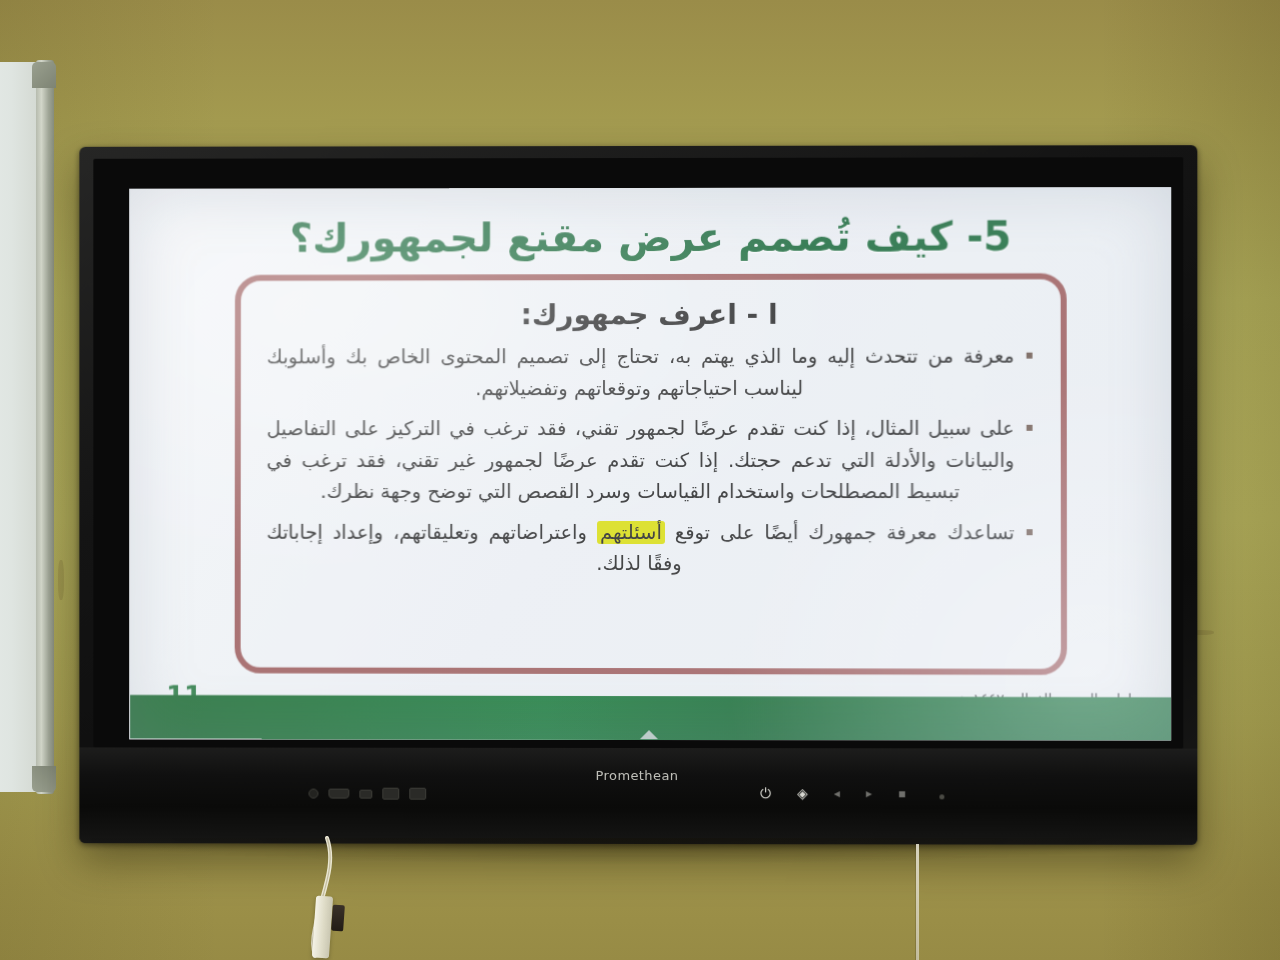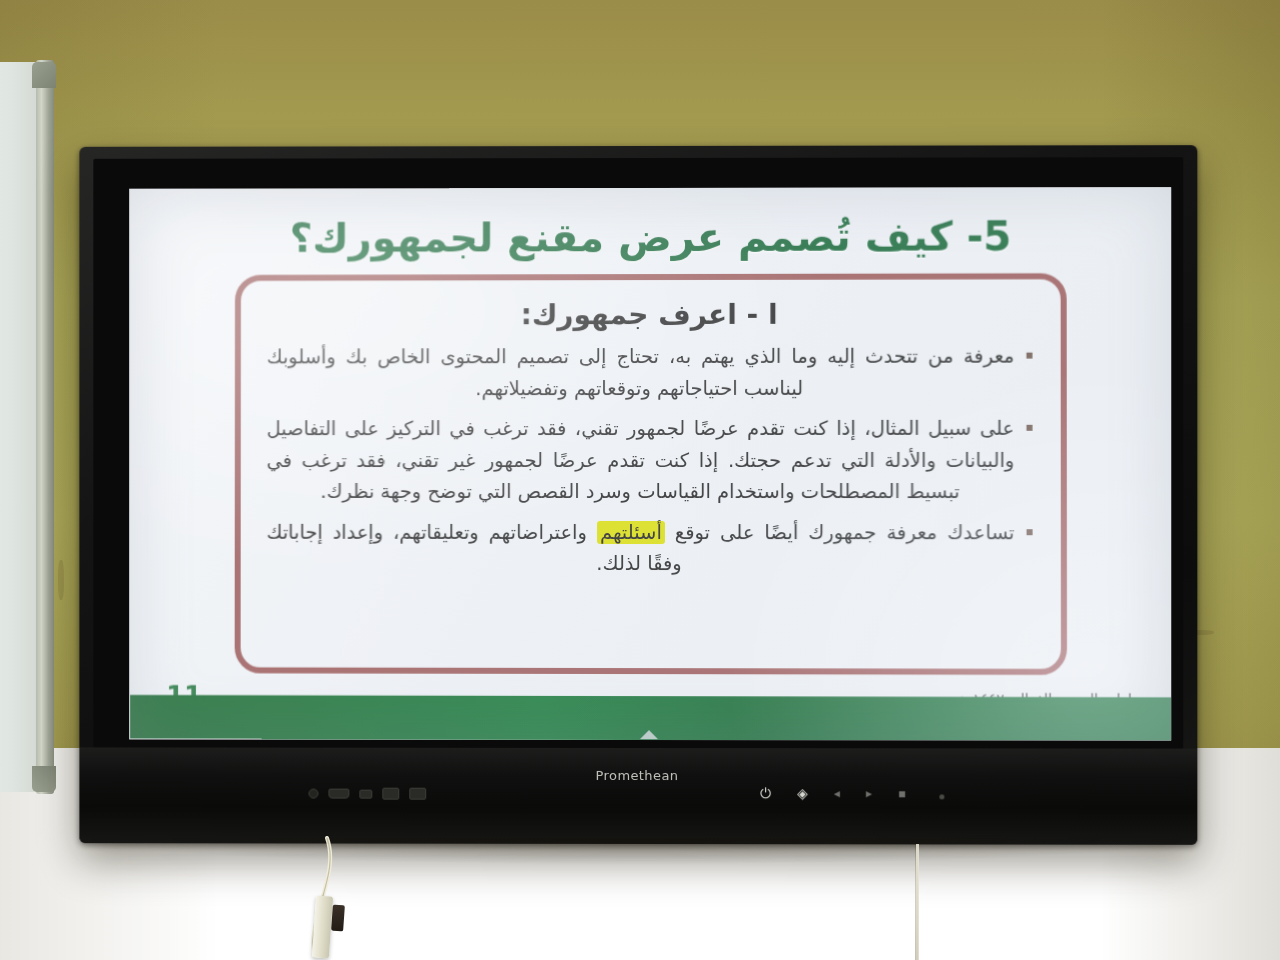--- a/index.html
+++ b/index.html
@@ -9,21 +9,21 @@
     width: 1280px;
     height: 960px;
     overflow: hidden;
     font-family: "DejaVu Sans", sans-serif;
   }
 
   
   #room {
     position: relative;
     width: 1280px;
-    height: 748px;
+    height: 960px;
     background:
       linear-gradient(180deg,
         #9a8c49 0px,
         #a39a4f 120px,
         #b0ad5c 300px,
         #b3b05e 520px,
         #aaa455 720px,
         #9d9149 880px,
         #978b45 960px);
   }

